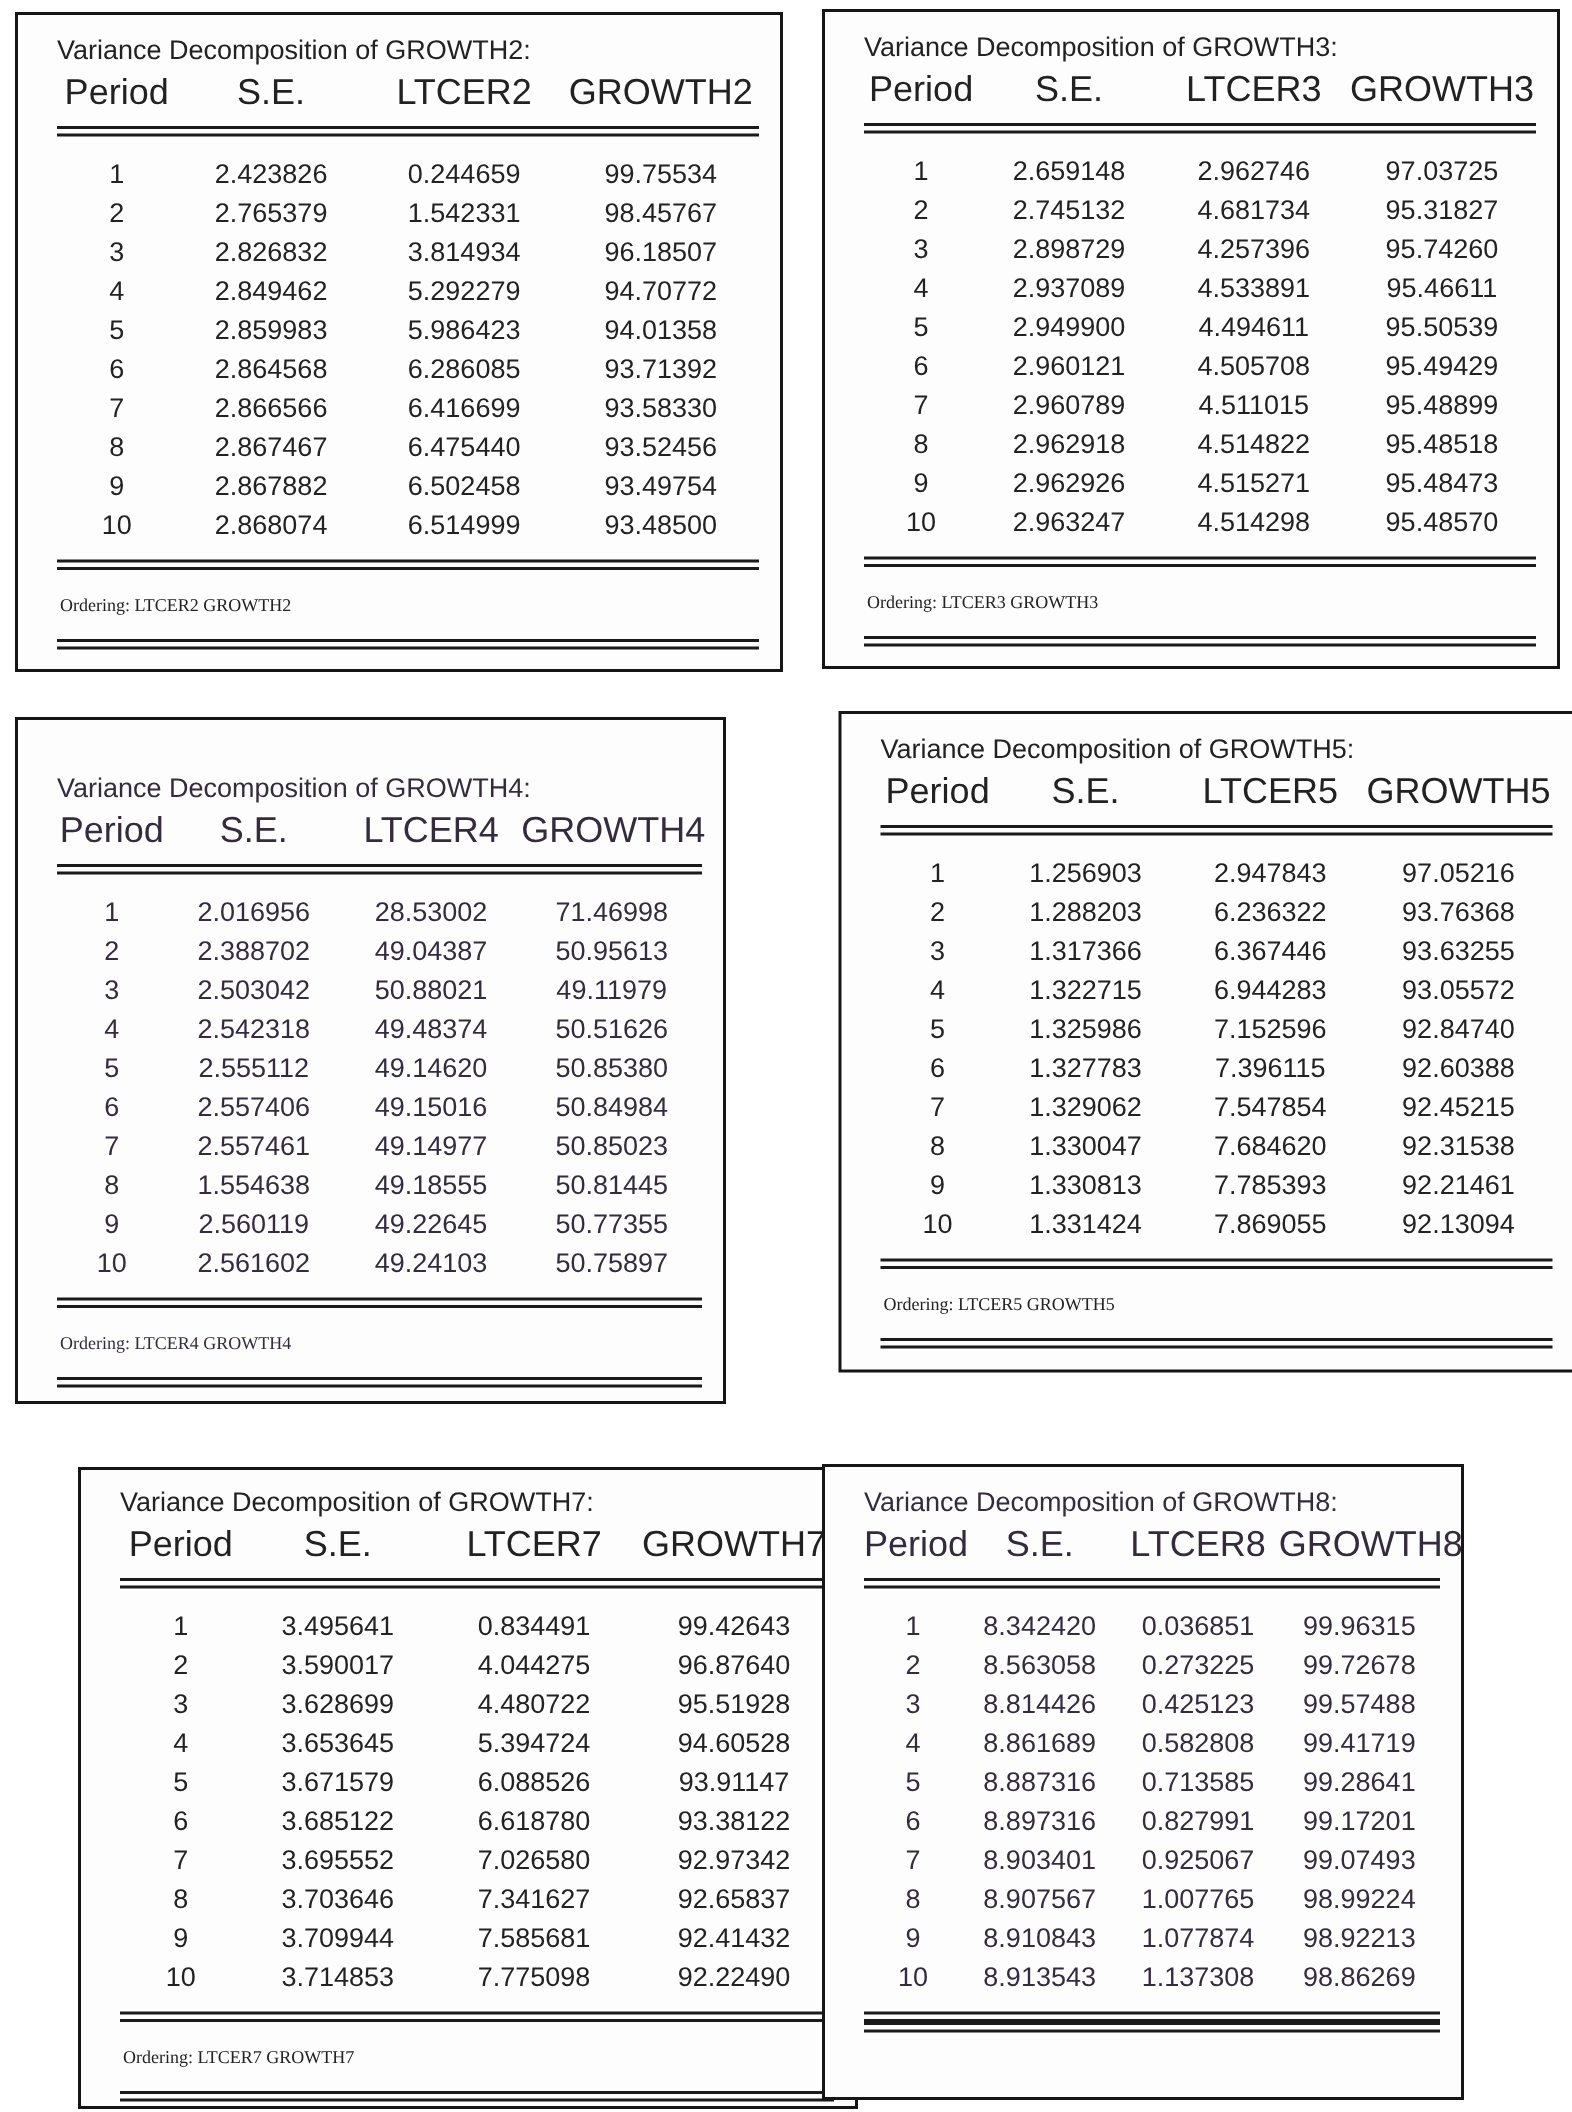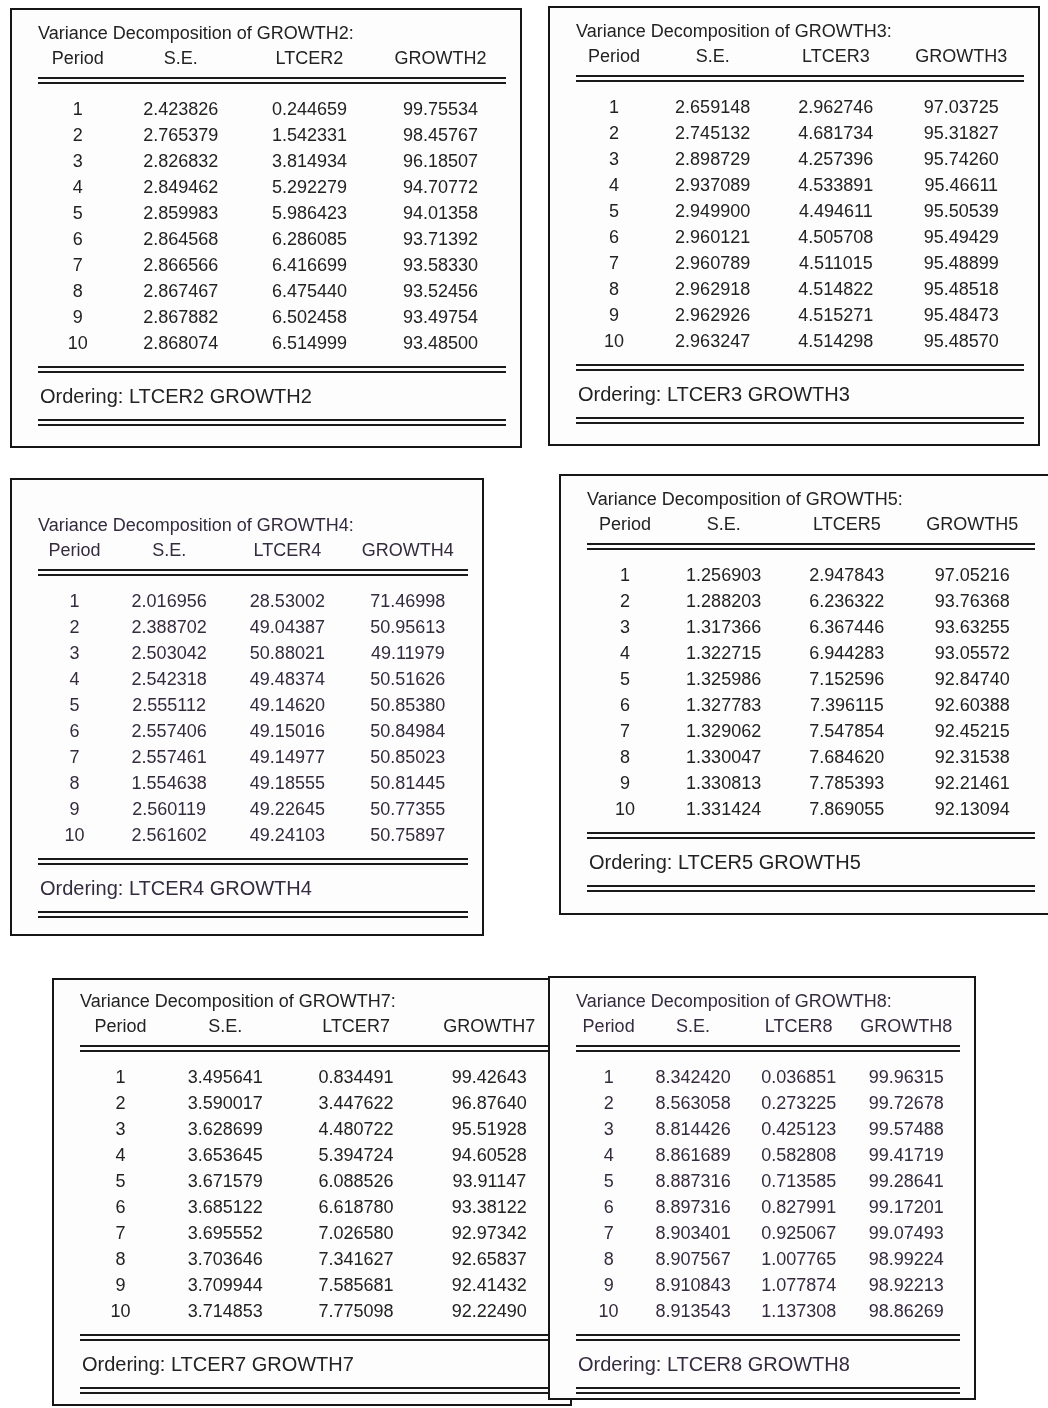--- a/index.html
+++ b/index.html
@@ -28,34 +28,34 @@
 
   .title { font-size:18px; line-height:22px; margin-bottom:4px; white-space:nowrap; }
 
   table { border-collapse:collapse; width:100%; table-layout:fixed; }
   col.c-period { width:17%; }
   col.c-se     { width:27%; }
   col.c-ltcer  { width:28%; }
   col.c-growth { width:28%; }
 
   table.hdr th {
-    font-weight:normal; font-size:18px; text-align:center;
+    font-weight:normal; font-size:24px; text-align:center;
     padding:0 0 8px 0; white-space:nowrap;
   }
   .dbl {
     height:3px;
     border-top:2px solid #1a1a1a;
     border-bottom:2px solid #1a1a1a;
   }
   table.bdy { margin:12px 0 10px 0; }
   table.bdy td {
     font-size:18px; text-align:center; height:26px;
     padding:0; white-space:nowrap;
   }
-  .ordering { font-size:20px; line-height:20px; padding:13px 2px; white-space:nowrap; }
+  .ordering { font-size:12px; line-height:20px; padding:13px 2px; white-space:nowrap;font-family:Liberation Serif, serif; }
 </style>
 </head>
 <body>
 
 <section class="panel" id="p1">
   <div class="inner">
     <div class="title">Variance Decomposition of GROWTH2:</div>
     <table class="hdr">
       <colgroup>
           <col class="c-period">
@@ -467,21 +467,21 @@
       <tbody>
           <tr>
             <td>1</td>
             <td>3.495641</td>
             <td>0.834491</td>
             <td>99.42643</td>
           </tr>
           <tr>
             <td>2</td>
             <td>3.590017</td>
-            <td>3.447622</td>
+            <td>4.044275</td>
             <td>96.87640</td>
           </tr>
           <tr>
             <td>3</td>
             <td>3.628699</td>
             <td>4.480722</td>
             <td>95.51928</td>
           </tr>
           <tr>
             <td>4</td>
@@ -617,16 +617,15 @@
           </tr>
           <tr>
             <td>10</td>
             <td>8.913543</td>
             <td>1.137308</td>
             <td>98.86269</td>
           </tr>
         </tbody>
     </table>
     <div class="dbl"></div>
-    <div class="ordering">Ordering: LTCER8 GROWTH8</div>
     <div class="dbl"></div>
   </div>
 </section>
 
 </body></html>

